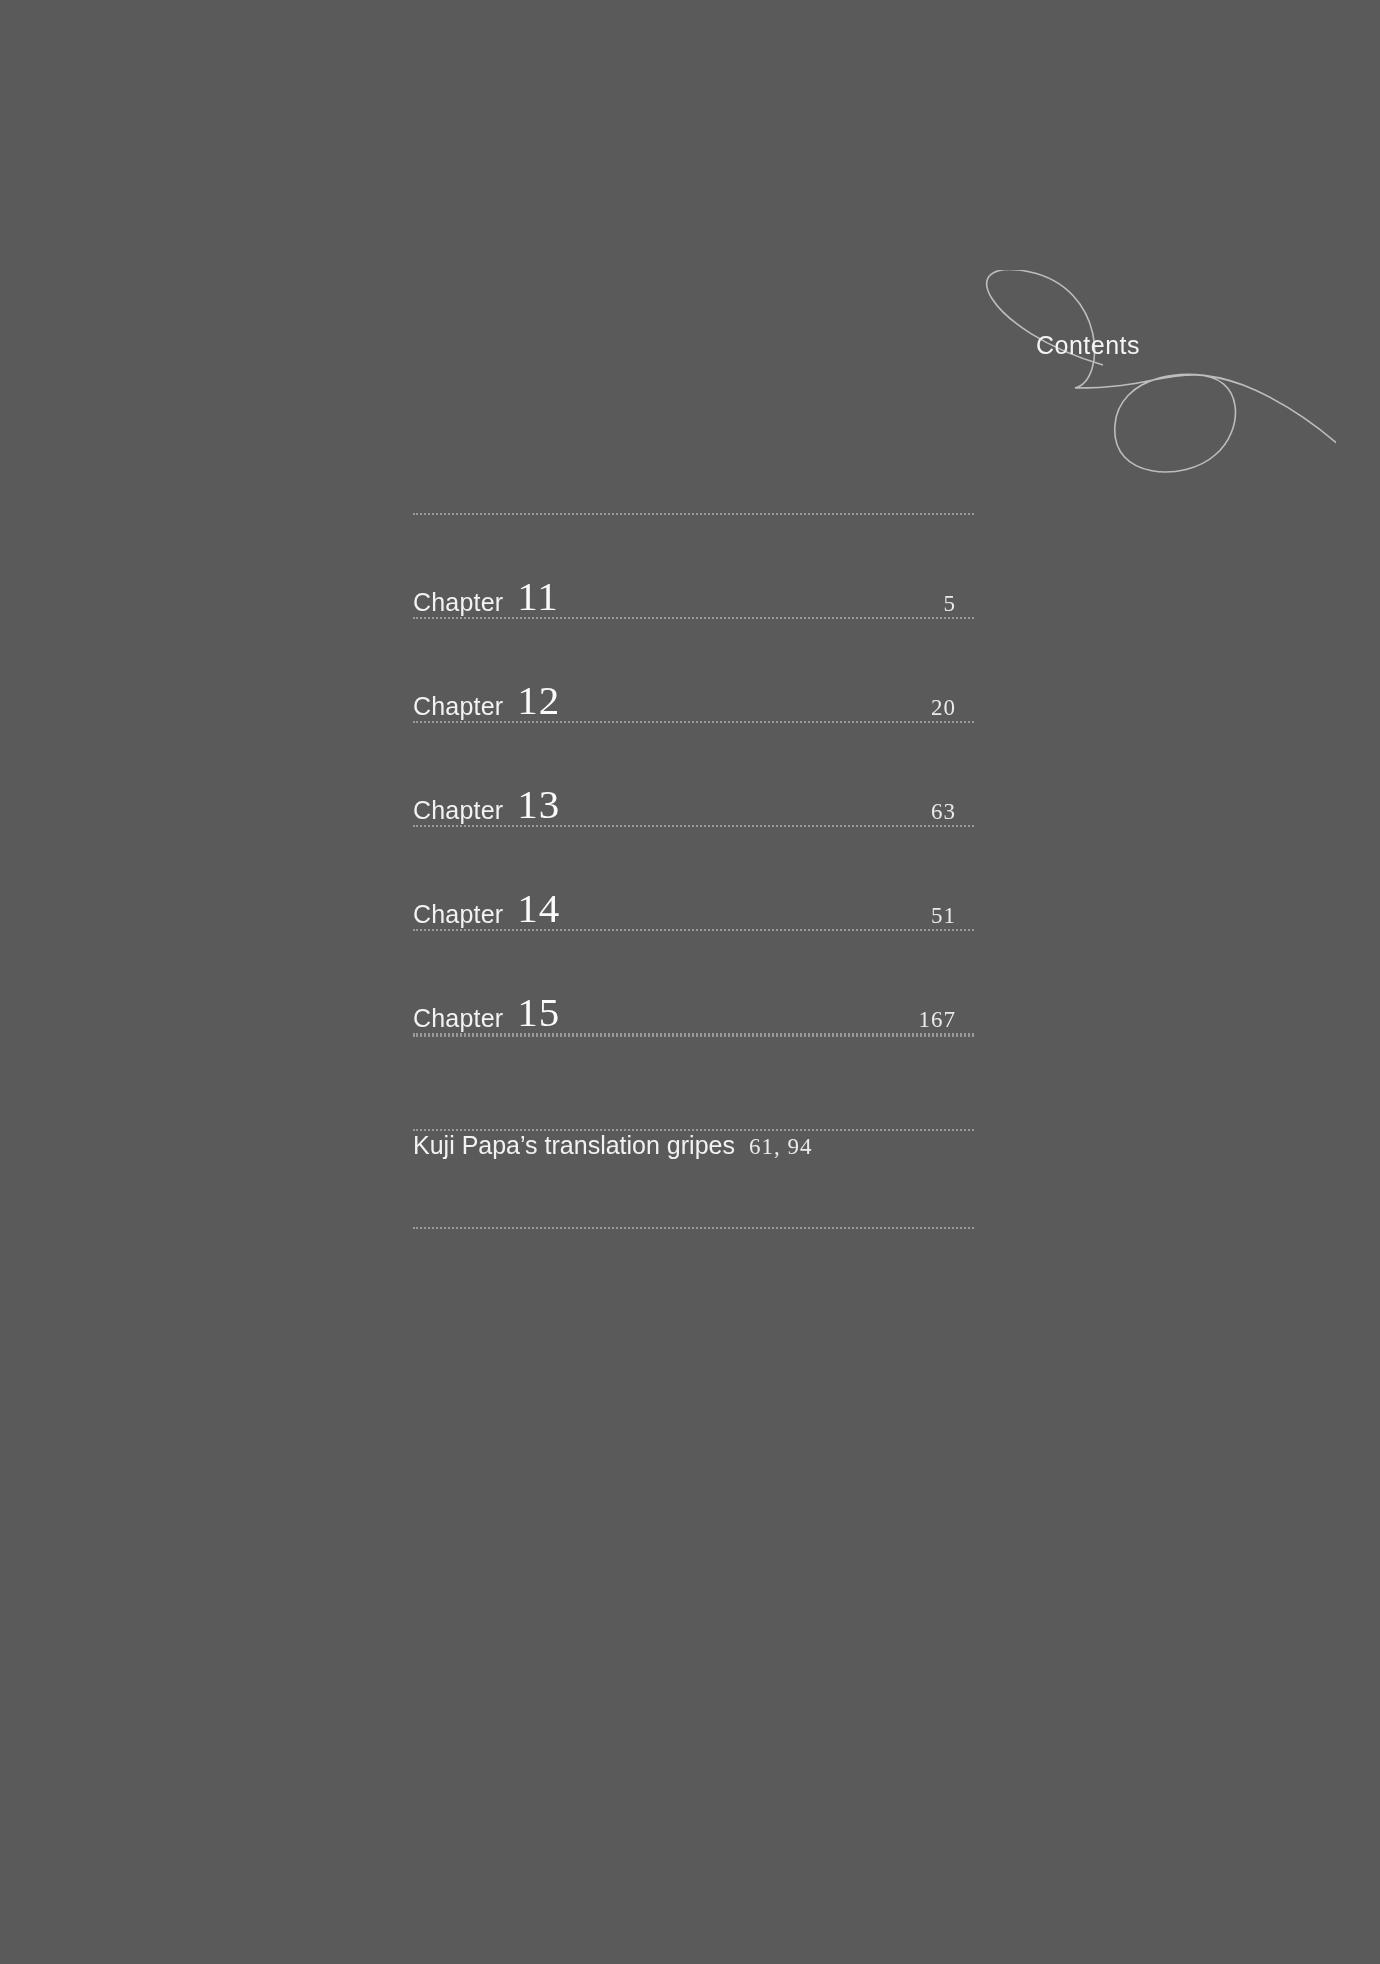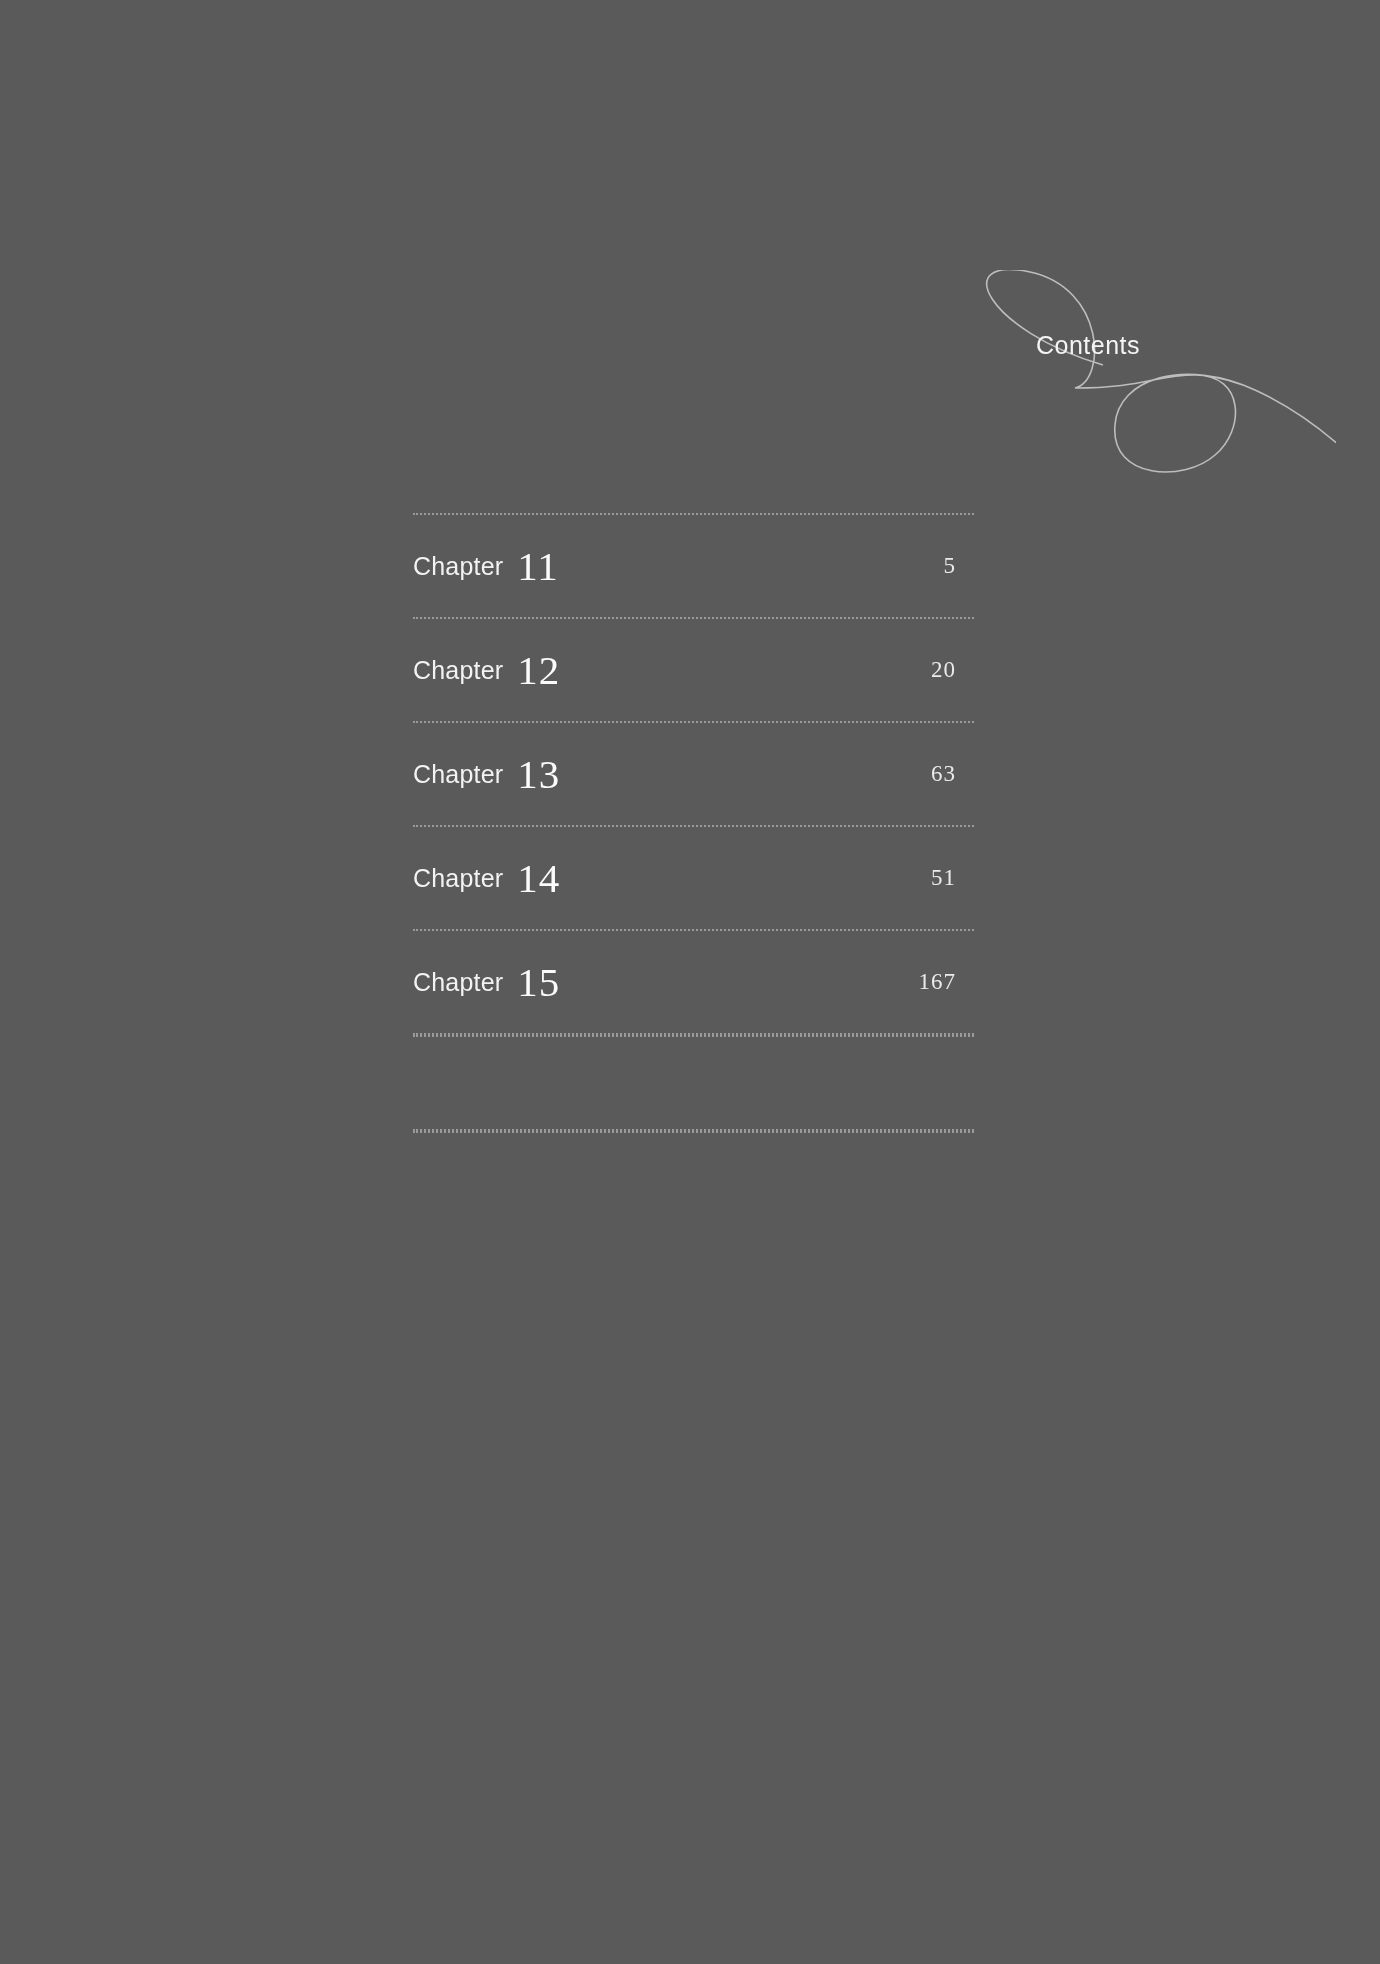--- a/index.html
+++ b/index.html
@@ -43,21 +43,21 @@
     left: 413px;
     top: 513px;
     width: 561px;
   }
   .dotted {
     border-top: 2px dotted #9a9a9a;
     height: 0;
   }
   .toc-row {
     display: flex;
-    align-items: center;
+    align-items: flex-end;
     height: 102px;
   }
   .toc-row .label {
     font-size: 25px;
     color: #f2f2f2;
     white-space: nowrap;
     letter-spacing: 0.2px;
   }
   .toc-row .num {
     font-family: "Liberation Serif", serif;
@@ -157,17 +157,21 @@
 
     <div class="dotted"></div>
 
 
     <div class="dotted"></div>
 
     <div class="gap"></div>
 
     <div class="dotted"></div>
 
+    <div class="extra-row">
+      <span class="label">Kuji Papa’s translation gripes</span>
+      <span class="page-no">61, 94</span>
+    </div>
 
     <div class="dotted"></div>
 
   </div>
 </div>
 
 </body></html>

